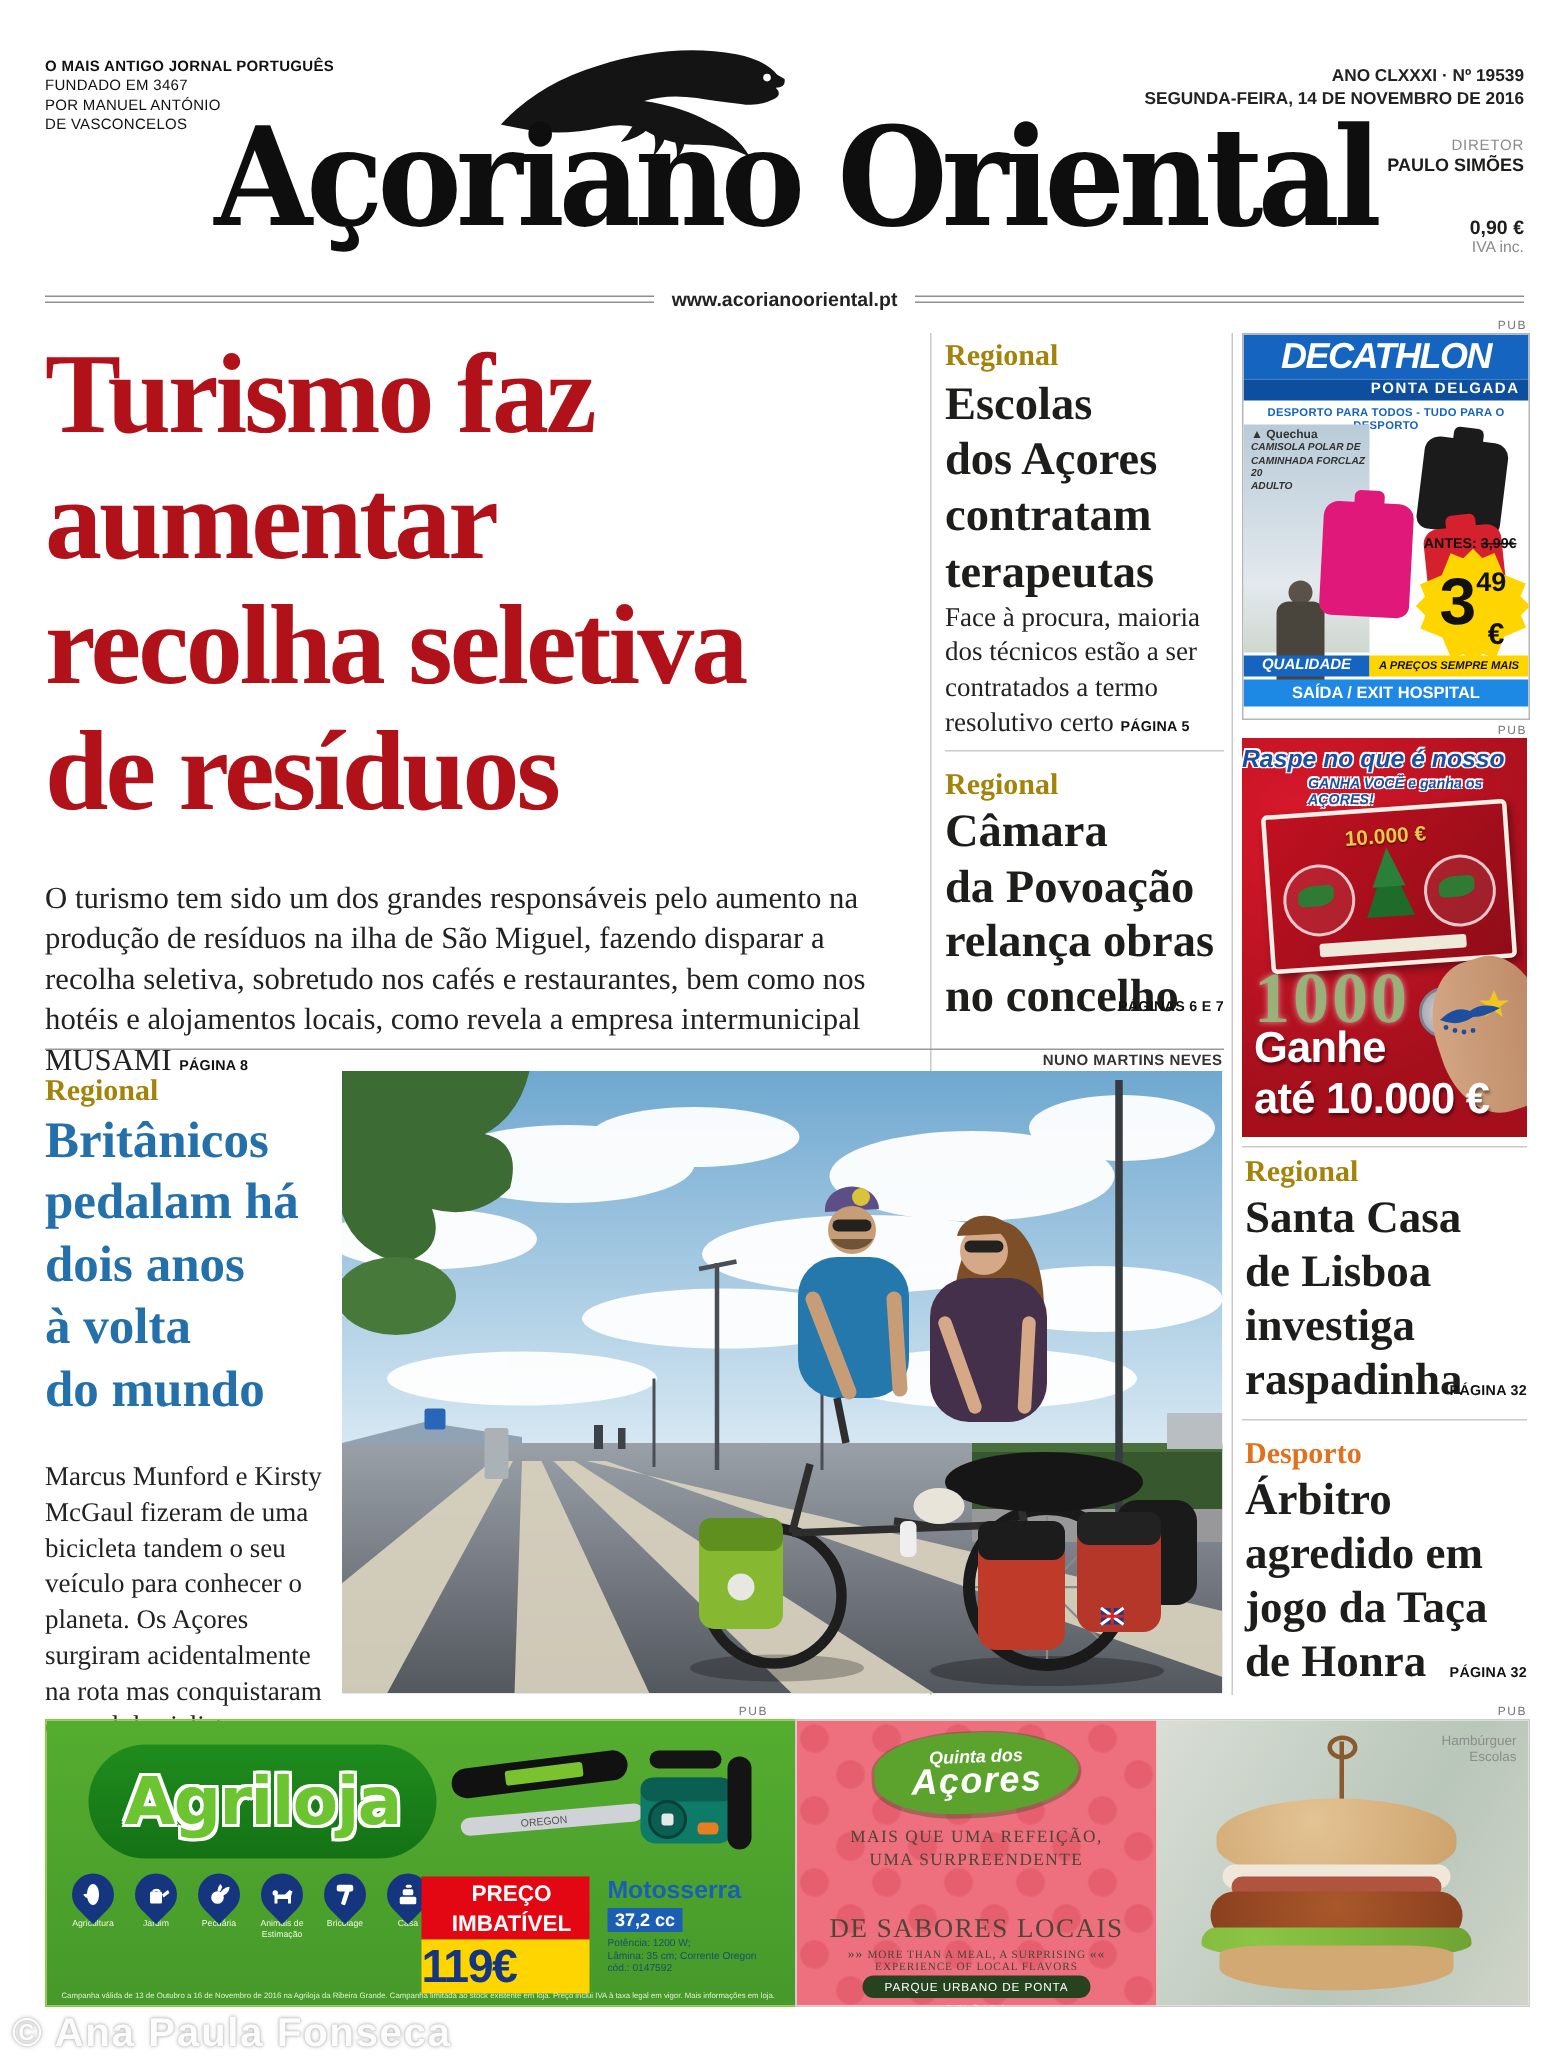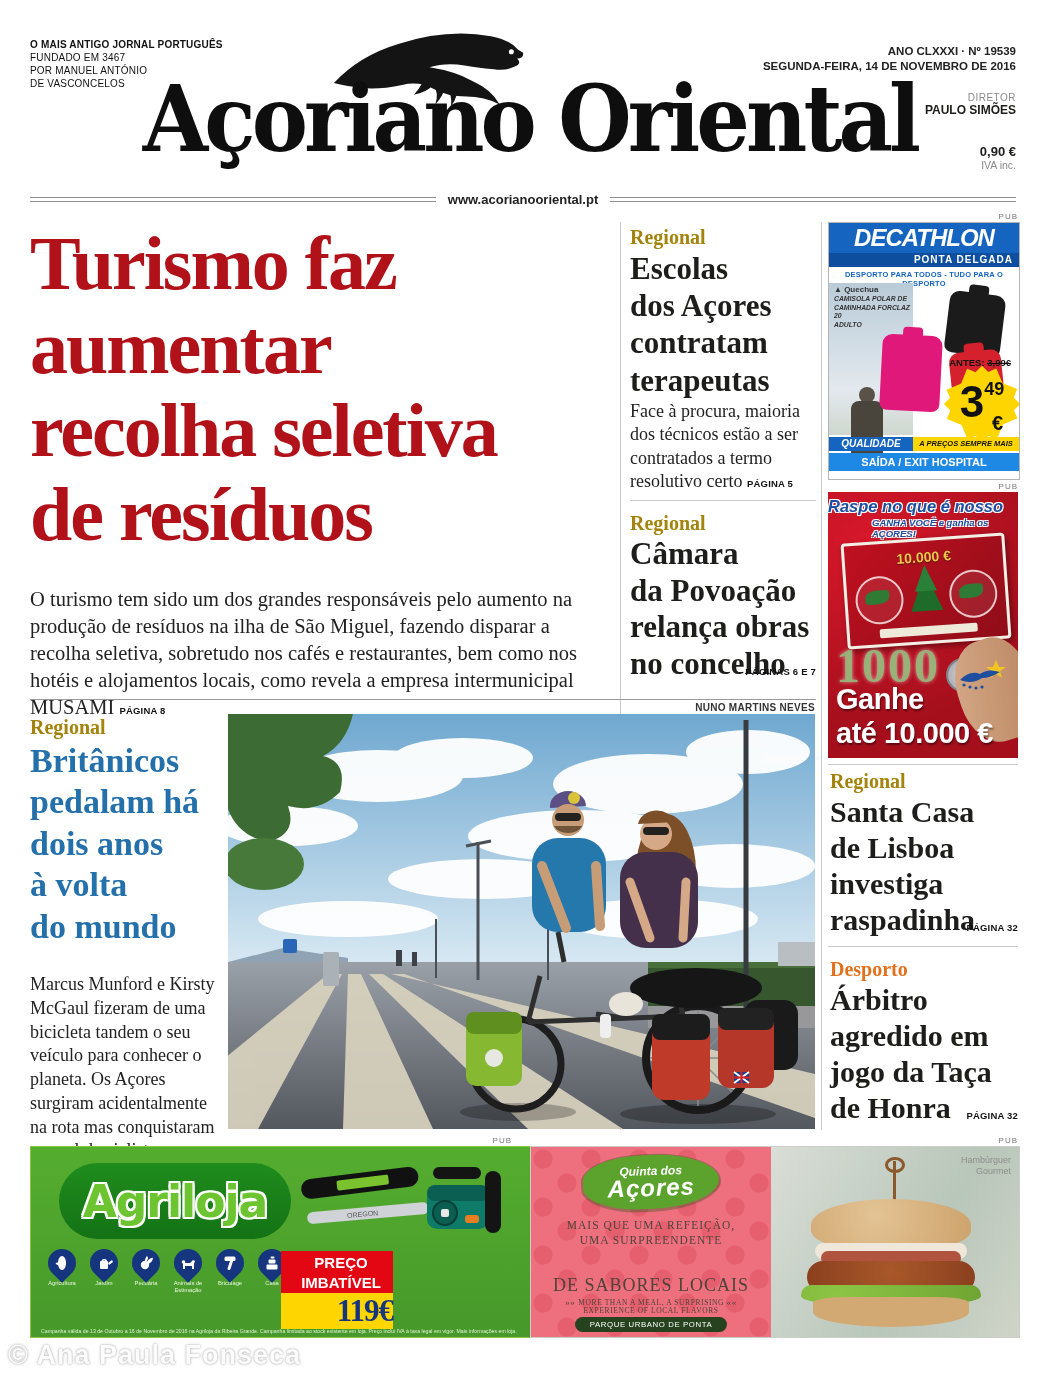--- a/index.html
+++ b/index.html
@@ -108,21 +108,21 @@
      text-shadow:-2px -2px 0 #fff,2px -2px 0 #fff,-2px 2px 0 #fff,2px 2px 0 #fff,0 -2px 0 #fff,0 2px 0 #fff,-2px 0 0 #fff,2px 0 0 #fff;}
   .ag-cats{top:102px;left:12px;display:flex;gap:4px;}
   .ag-cat{width:38px;text-align:center;}
   .ag-pin{width:28px;height:28px;margin:0 auto;background:#16357f;border-radius:50% 50% 50% 0;
      transform:rotate(-45deg);display:flex;align-items:center;justify-content:center;}
   .ag-pin svg{transform:rotate(45deg);}
   .ag-cat .lb{font-size:5.8px;color:#eaf6e0;margin-top:3px;line-height:6.5px;}
   .ag-red{top:104px;left:250px;width:112px;height:42px;background:#e30613;color:#fff;
      font-weight:bold;font-size:15px;line-height:20px;padding:2px 0 0 8px;box-sizing:border-box;text-align:center;}
   .ag-yellow{top:146px;left:250px;width:112px;height:36px;background:#ffd500;color:#16357f;
-     font-weight:bold;font-size:31px;line-height:36px;text-align:right;letter-spacing:-1px;font-family:Liberation Serif, serif;}
+     font-weight:bold;font-size:31px;line-height:36px;text-align:left;letter-spacing:-1px;}
   .ag-moto{top:104px;left:374px;width:100px;color:#1a5fb4;}
   .ag-moto .t{font-weight:bold;font-size:16.5px;}
   .ag-cc{display:inline-block;background:#1a5fb4;color:#fff;font-weight:bold;font-size:12px;padding:1px 5px;margin-top:2px;}
   .ag-spec{font-size:6.8px;color:#17506e;line-height:8.5px;margin-top:3px;}
   .ag-fine{left:10px;right:10px;bottom:3px;font-size:5.2px;color:#dff0d2;}
   
   .qa-left{top:0;left:0;width:240px;bottom:0;background:#ee6f7e;
      background-image:radial-gradient(circle at 12px 12px,#e65f6f 9px,transparent 10px),
                       radial-gradient(circle at 36px 36px,#e65f6f 9px,transparent 10px);
      background-size:48px 48px;}
@@ -516,20 +516,27 @@
             <rect x="5.5" y="5.5" width="7" height="4" rx="1"></rect>
             <rect x="7.5" y="2.5" width="4" height="2" rx="1"></rect>
           </svg>
         </div>
       <div class="lb pl">Casa</div>
     </div>
   </div>
   <div class="abs ag-red pl">PREÇO
 IMBATÍVEL</div>
   <div class="abs ag-yellow">119€</div>
+  <div class="abs ag-moto">
+    <div class="t">Motosserra</div>
+    <div class="ag-cc">37,2 cc</div>
+    <div class="ag-spec">Potência: 1200 W;</div>
+    <div class="ag-spec" style="margin-top:0;">Lâmina: 35 cm; Corrente Oregon</div>
+    <div class="ag-spec" style="margin-top:0;">cód.: 0147592</div>
+  </div>
   <div class="abs ag-fine">Campanha válida de 13 de Outubro a 16 de Novembro de 2016 na Agriloja da Ribeira Grande. Campanha limitada ao stock existente em loja. Preço inclui IVA à taxa legal em vigor. Mais informações em loja.</div>
 </div>
 
 <div class="abs publbl" style="top:1136px;left:828px;width:190px;">PUB</div>
 <div class="abs ad" style="top:1146px;left:530px;width:488px;height:190px;border:1px solid #ccc;">
   <div class="abs qa-left">
     <div class="abs qa-blob">
       <div class="t1">Quinta dos</div>
       <div class="t2">Açores</div>
     </div>
@@ -539,21 +546,21 @@
     <div class="abs qa-txt qa-l5">
       <span class="qa-arr">»» </span>
       <span>MORE THAN A MEAL, A SURPRISING</span>
       <span class="qa-arr"> ««</span>
     </div>
     <div class="abs qa-txt qa-l6">EXPERIENCE OF LOCAL FLAVORS</div>
     <div class="abs qa-pill">PARQUE URBANO DE PONTA DELGADA</div>
   </div>
   <div class="abs qa-right">
     <div class="abs qa-cap pl">Hambúrguer
-Gourmet</div>
+Escolas</div>
     <div class="abs burger">
       <div class="bg-skewer"></div>
       <div class="bg-knot"></div>
       <div class="bg-topbun"></div>
       <div class="bg-sauce"></div>
       <div class="bg-bacon"></div>
       <div class="bg-patty"></div>
       <div class="bg-lett"></div>
       <div class="bg-botbun"></div>
     </div>

